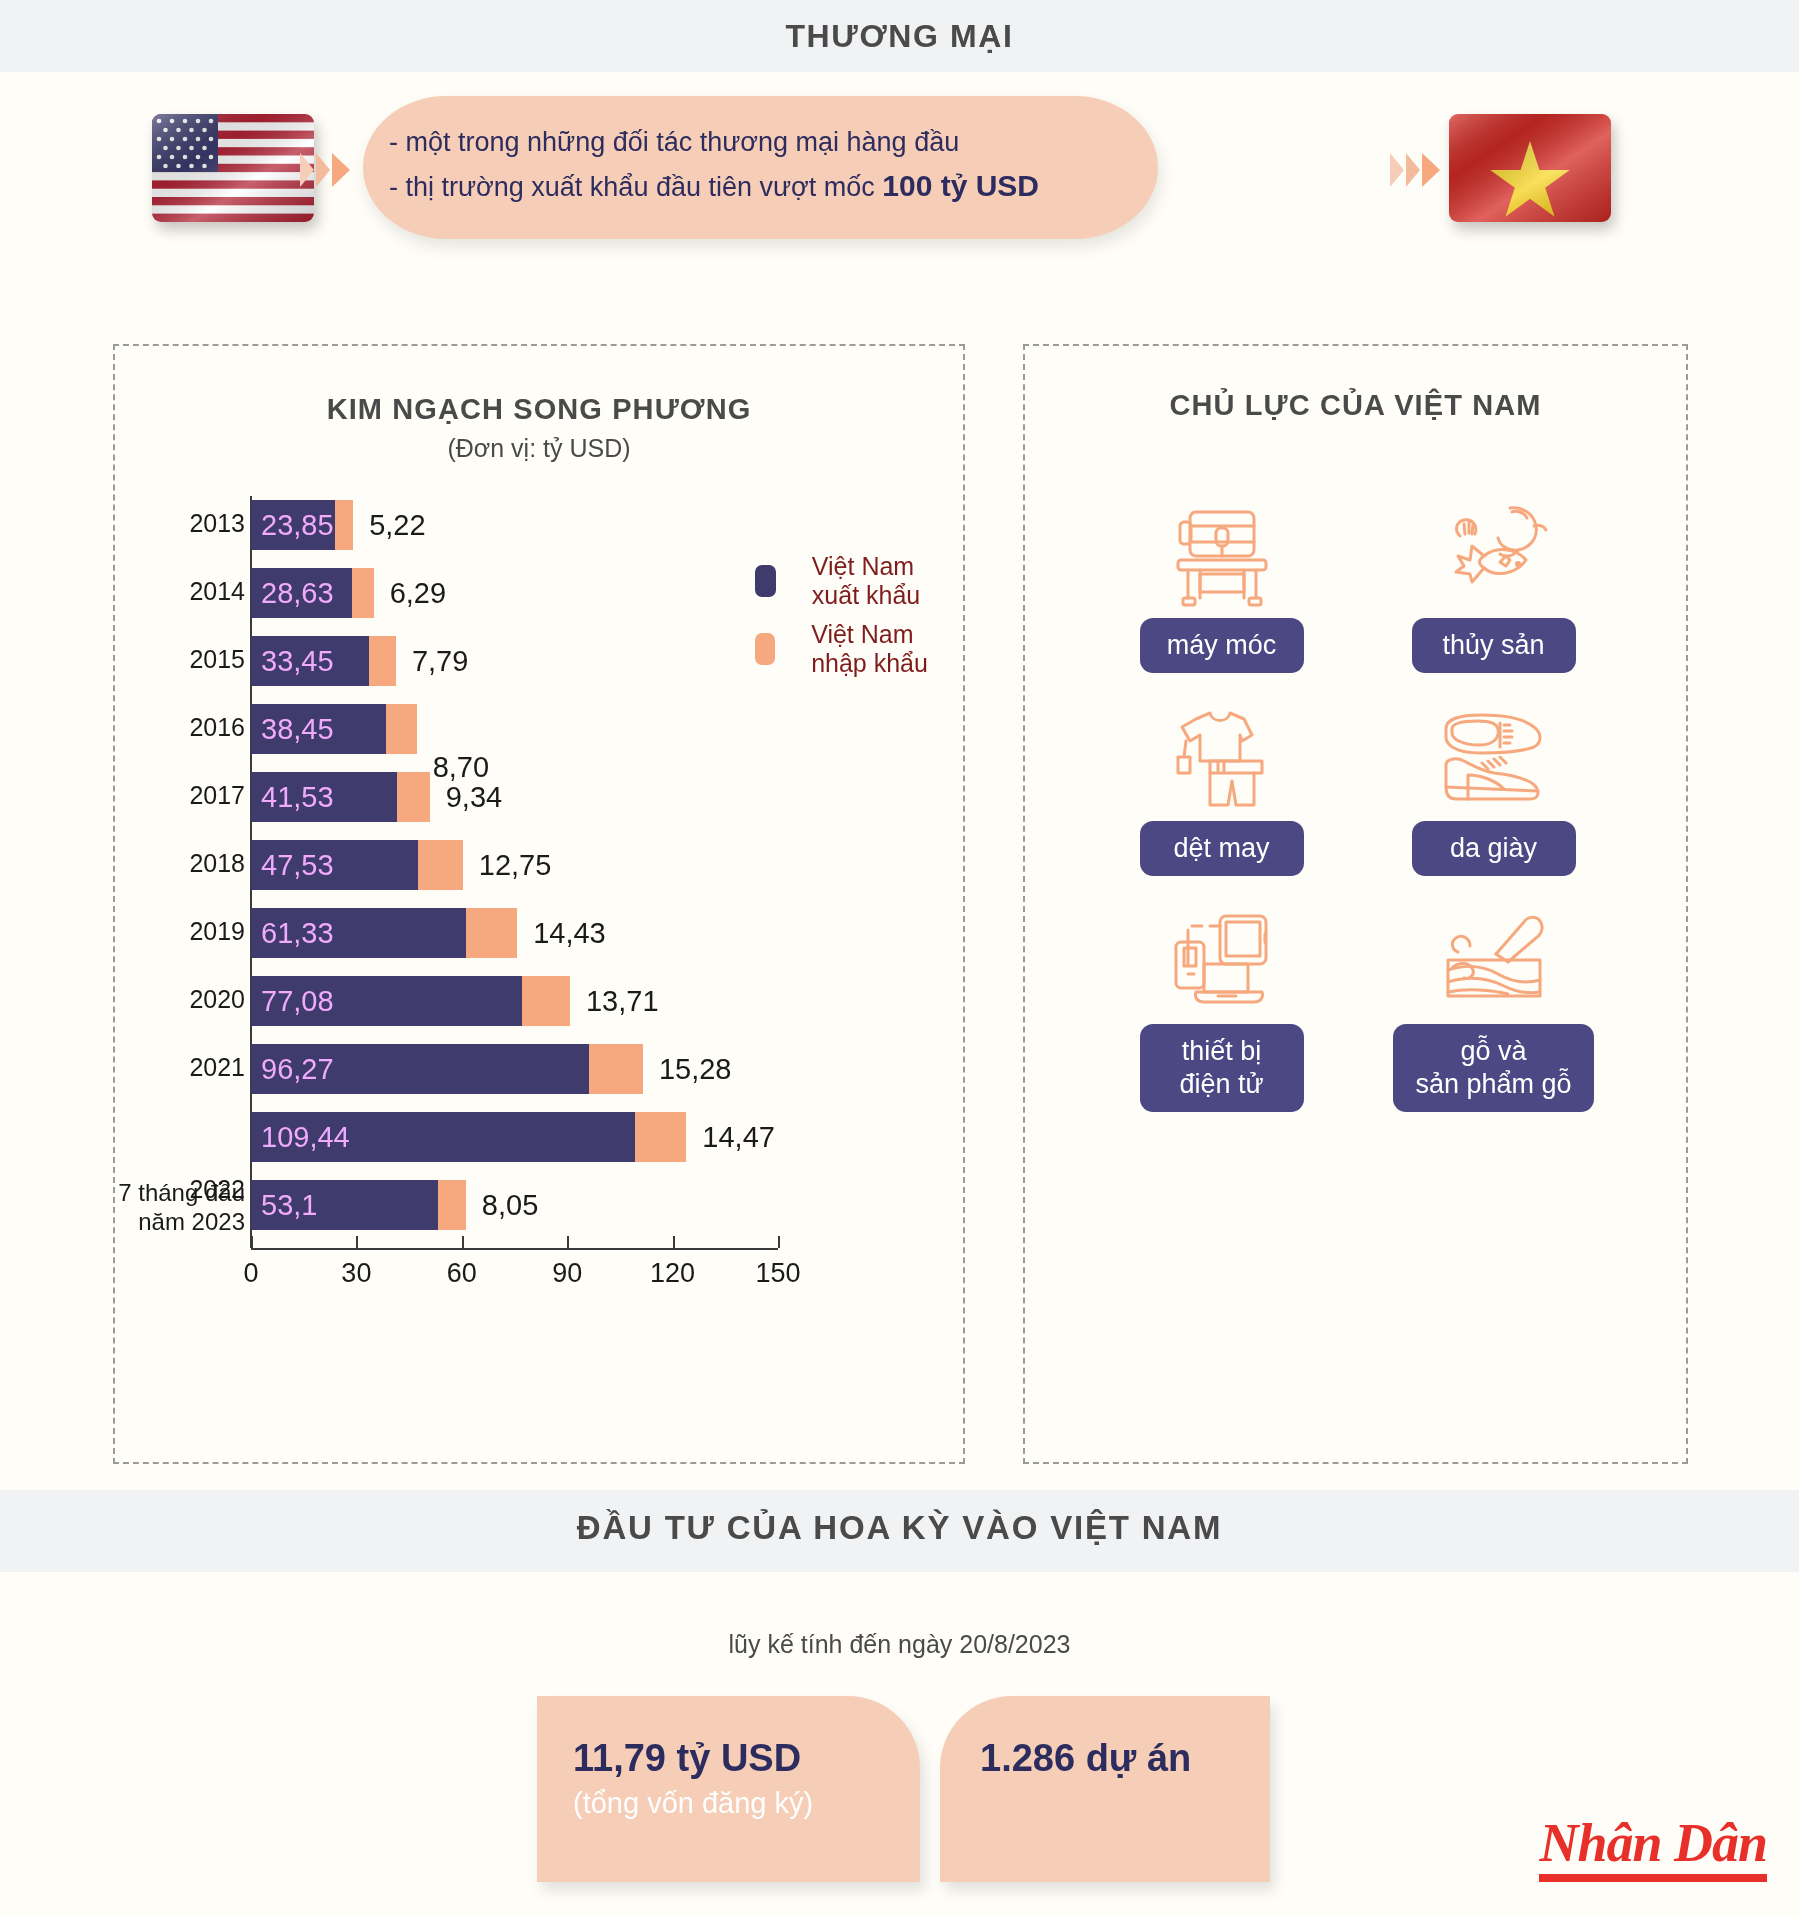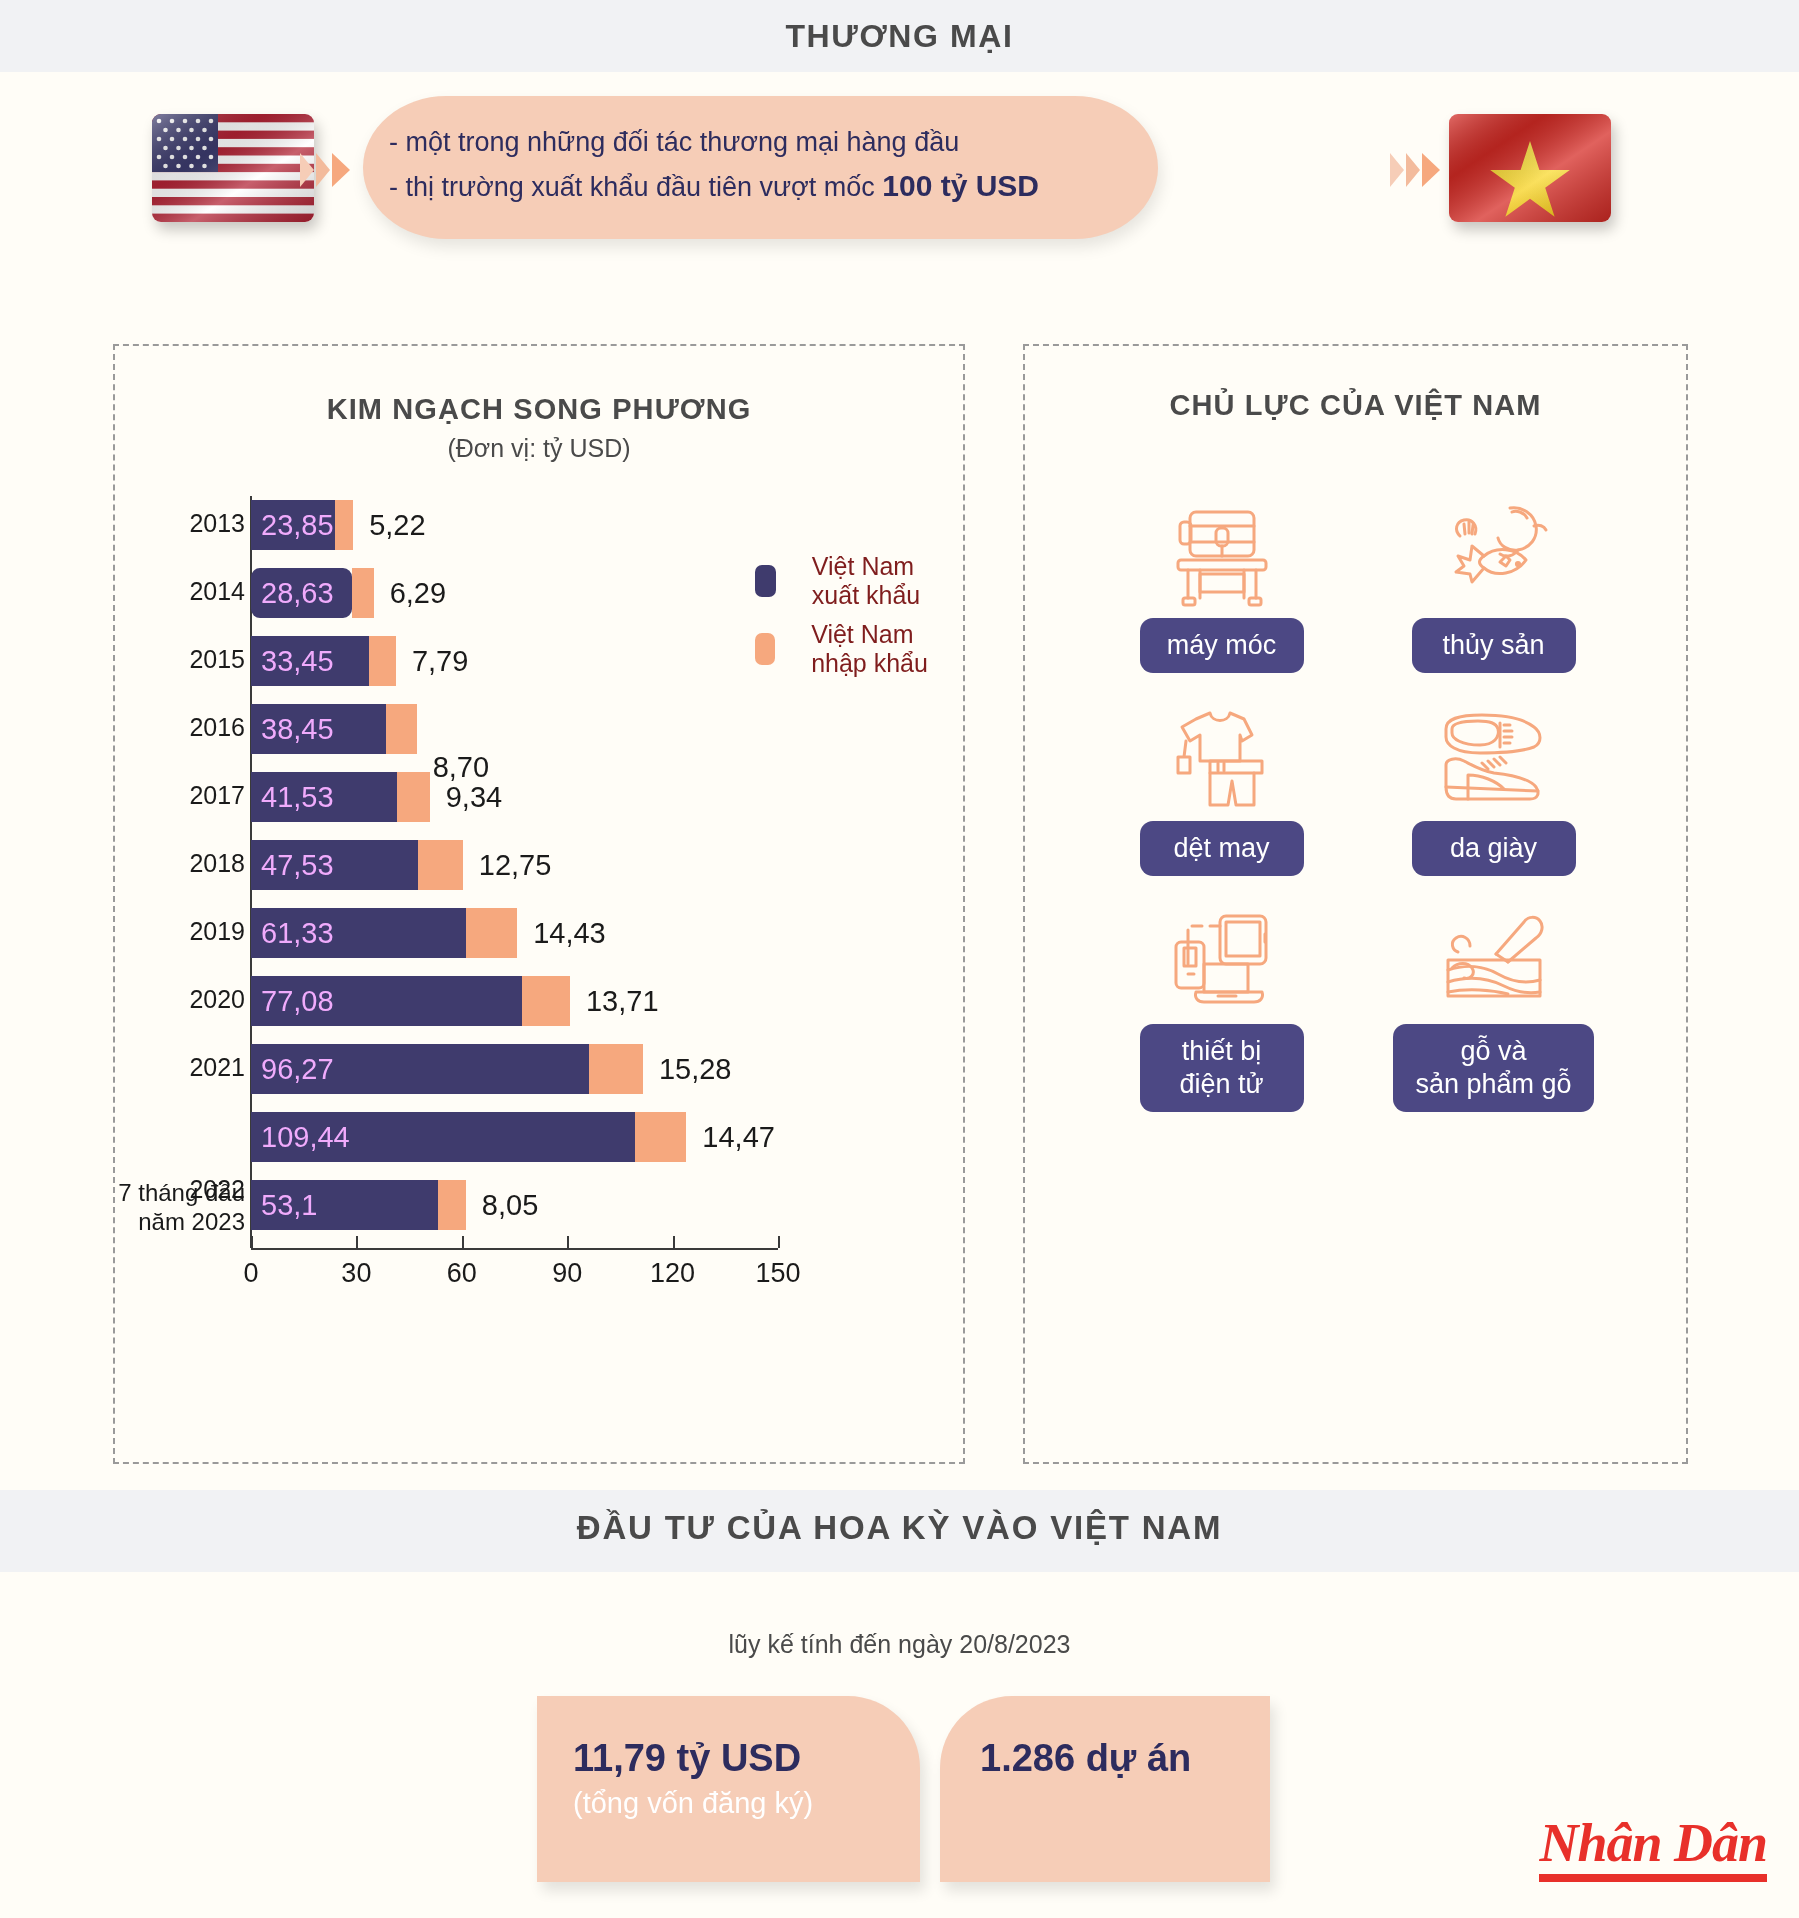--- a/index.html
+++ b/index.html
@@ -405,21 +405,21 @@
           <div class="row" style="top: 10px;">
             <div class="row-label" style="right: auto; left: -20px; width: 150px; top: 10px;">2013</div>
             <div class="bar-exp" style="width: 83.793px; background: rgb(63, 59, 109);">
               <div class="val-exp">23,85</div>
             </div>
             <div class="bar-imp" style="left: 219.793px; width: 18.3396px; background: rgb(246, 168, 126);"></div>
             <div class="val-imp" style="left: 254.133px;">5,22</div>
           </div>
           <div class="row" style="top: 78px;">
             <div class="row-label" style="right: auto; left: -20px; width: 150px; top: 10px;">2014</div>
-            <div class="bar-exp" style="width: 100.587px; background: rgb(63, 59, 109); border-radius: 9px;">
+            <div class="bar-exp" style="width: 100.587px; background: rgb(63, 59, 109);">
               <div class="val-exp">28,63</div>
             </div>
             <div class="bar-imp" style="left: 236.587px; width: 22.0989px; background: rgb(246, 168, 126);"></div>
             <div class="val-imp" style="left: 274.686px;">6,29</div>
           </div>
           <div class="row" style="top: 146px;">
             <div class="row-label" style="right: auto; left: -20px; width: 150px; top: 10px;">2015</div>
             <div class="bar-exp" style="width: 117.521px; background: rgb(63, 59, 109);">
               <div class="val-exp">33,45</div>
             </div>

